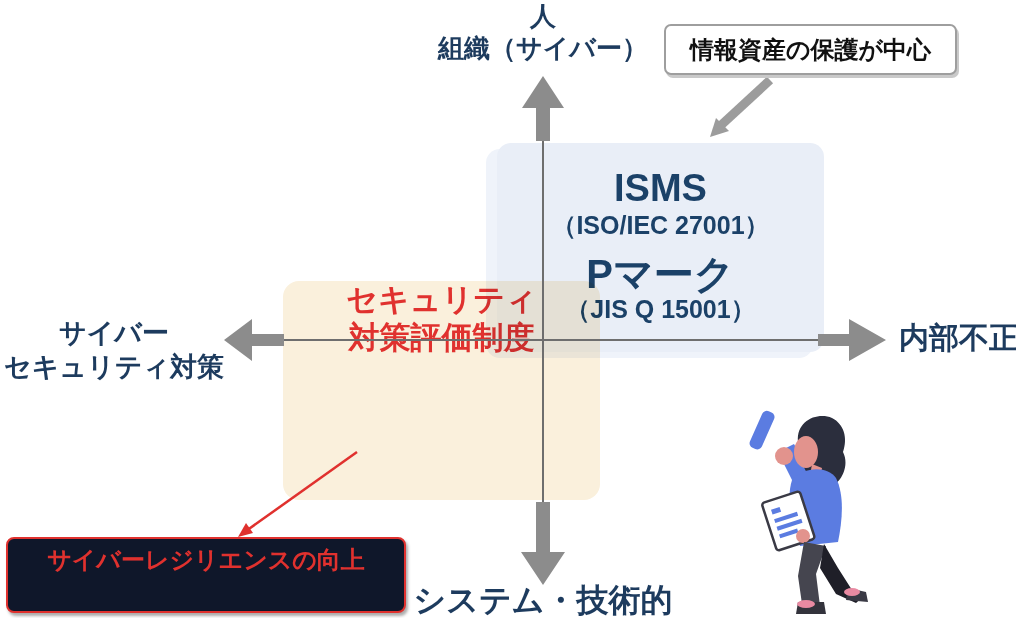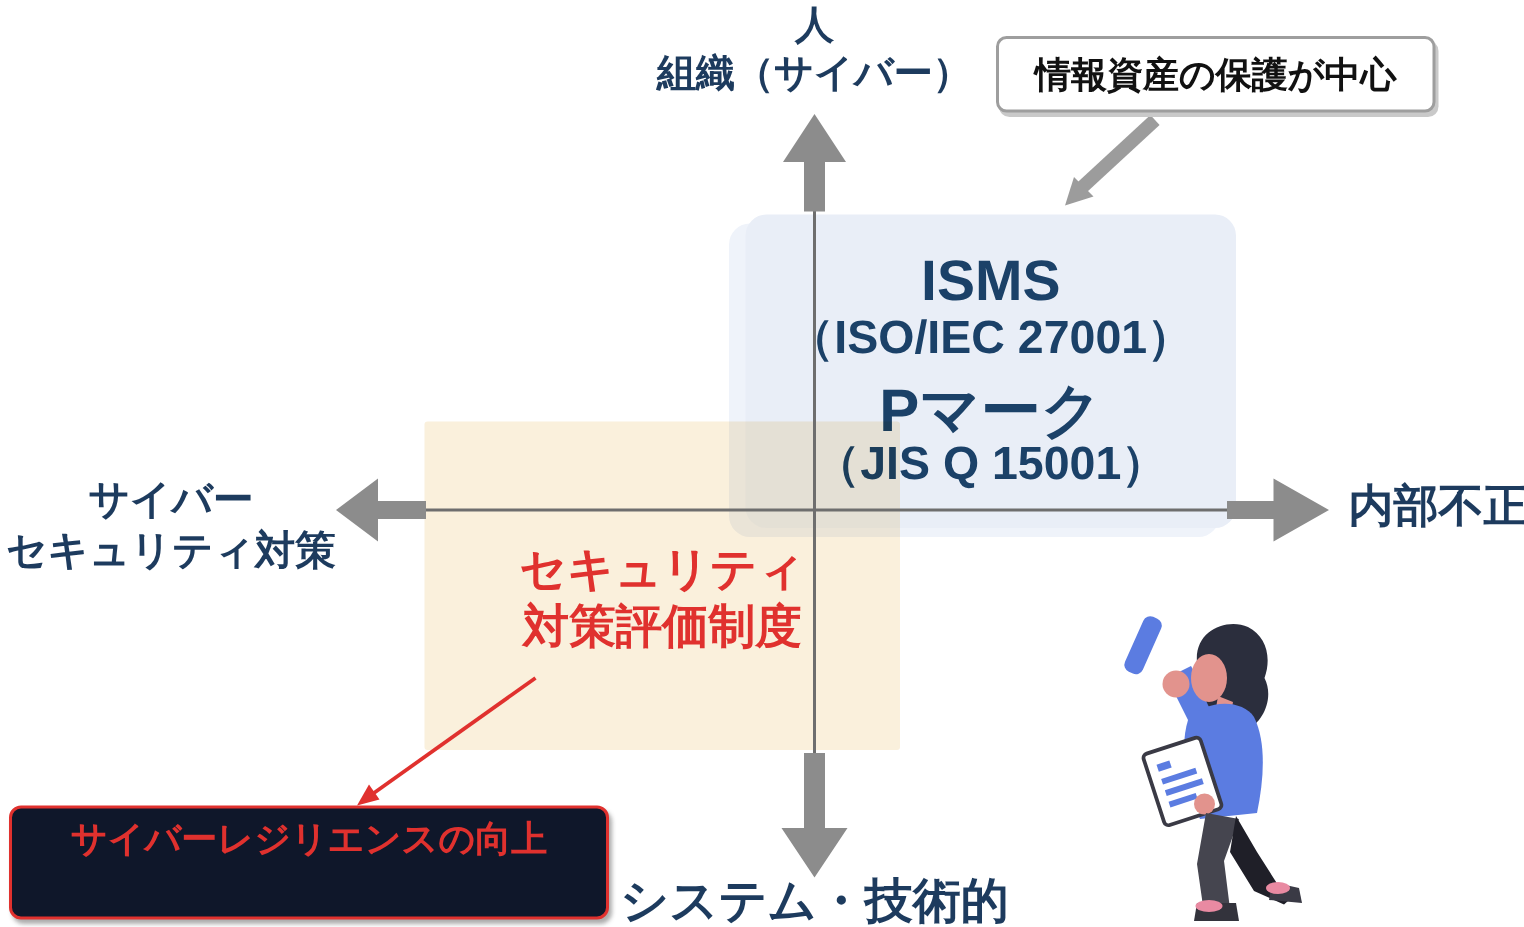--- a/index.html
+++ b/index.html
@@ -12,26 +12,26 @@
     position:absolute; left:486px; top:149px; width:327px; height:209px;
     background:#eff3fa; border-radius:14px; z-index:1;
   }
   .box-blue {
     position:absolute; left:497px; top:143px; width:327px; height:209px;
     background:#e9eef7; border-radius:14px; z-index:2;
     display:flex; flex-direction:column; align-items:center;
     padding-top:24px; box-sizing:border-box; text-align:center;
   }
   .box-blue .t1 { font-size:38px; font-weight:bold; color:#1b4168; line-height:42px; }
-  .box-blue .t2 { font-size:31px; font-weight:bold; color:#1b4168; line-height:32px; }
+  .box-blue .t2 { font-size:25px; font-weight:bold; color:#1b4168; line-height:32px; }
   .box-blue .gap { height:14px; }
   .box-beige {
     position:absolute; left:283px; top:281px; width:317px; height:219px;
-    background:#faf0dc; border-radius:2px; z-index:3; mix-blend-mode:multiply;
-    box-sizing:border-box; padding-top:80px; text-align:center;
+    background:#faf0dc; border-radius:16px; z-index:3; mix-blend-mode:multiply;
+    box-sizing:border-box; text-align:center;
   }
   .box-beige .red-line { font-size:31px; font-weight:bold; color:#e0312e; line-height:38px; }
   
   .overlay { position:absolute; left:0; top:0; z-index:4; pointer-events:none; }
   
   .navy { position:absolute; color:#1d3b5e; font-weight:bold; text-align:center; z-index:5; }
   .label-top    { left:393px; top:0px;  width:300px; font-size:26px; line-height:32px; }
   .label-bottom { left:393px; top:583px; width:300px; font-size:32px; line-height:34px; }
   .label-left   { left:-6px;  top:316px; width:240px; font-size:27px; line-height:34px; }
   .label-right  { left:899px; top:320px; width:140px; font-size:30px; line-height:36px; text-align:left; white-space:nowrap; }

